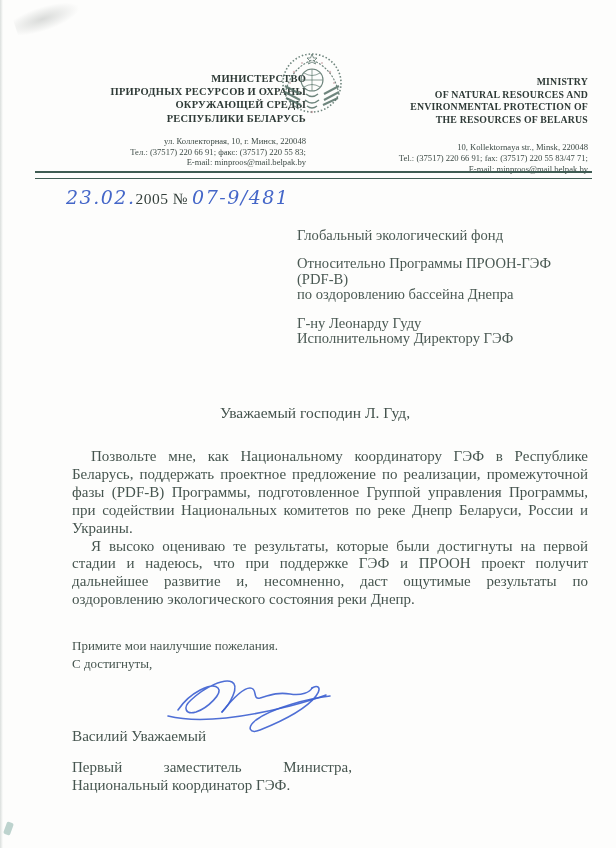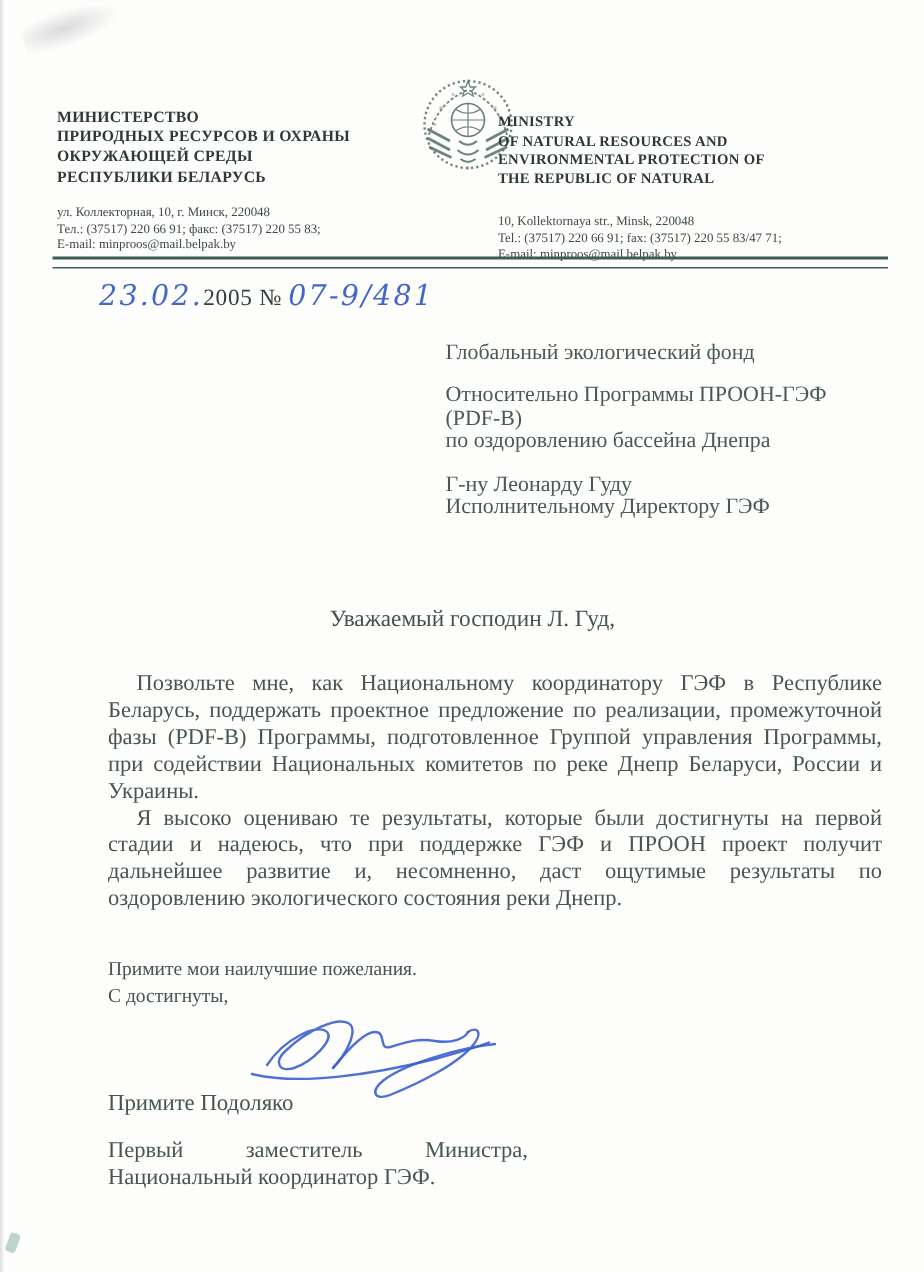--- a/index.html
+++ b/index.html
@@ -15,21 +15,21 @@
   
   .smudge-tl{position:absolute;left:14px;top:4px;width:70px;height:26px;
     background:radial-gradient(ellipse at 40% 50%, rgba(150,155,152,.35), rgba(150,155,152,0) 65%);
     transform:rotate(-18deg);}
   .edge-left{position:absolute;left:0;top:0;bottom:0;width:3px;
     background:linear-gradient(to right, rgba(190,198,195,.55), rgba(190,198,195,0));}
   .mark-bl{position:absolute;left:5px;top:822px;width:7px;height:13px;
     background:rgba(110,160,150,.45);transform:rotate(20deg);border-radius:2px;}
 
   
-  .lh-block{position:absolute;text-align:left;}
+  .lh-block{position:absolute;text-align:right;}
   .lh-ru{left:38px;top:72px;width:268px;}
   .lh-en{left:332px;top:76px;width:256px;}
   .lh-title{font-weight:bold;font-size:10.5px;line-height:13.2px;color:#2e3a36;letter-spacing:.2px;}
   .lh-en .lh-title{font-size:9.8px;line-height:12.6px;}
   .lh-addr{margin-top:11px;font-size:8.6px;line-height:10.8px;color:#3d4b46;}
   .lh-en .lh-addr{margin-top:16px;}
 
   .emblem{position:absolute;left:280px;top:50px;width:64px;height:70px;}
 
   .rule{position:absolute;left:35px;right:24px;top:171px;height:5px;
@@ -107,21 +107,21 @@
           <circle cx="54" cy="33" r="1"></circle>
       </g>
     </svg>
   </div>
 
   <div class="lh-block lh-en">
     <div class="lh-title">
       <div>MINISTRY</div>
       <div>OF NATURAL RESOURCES AND</div>
       <div>ENVIRONMENTAL PROTECTION OF</div>
-      <div>THE REPUBLIC OF NATURAL</div>
+      <div>THE RESOURCES OF BELARUS</div>
     </div>
     <div class="lh-addr">
       <div>10, Kollektornaya str., Minsk, 220048</div>
       <div>Tel.: (37517) 220 66 91; fax: (37517) 220 55 83/47 71;</div>
       <div>E-mail: minproos@mail.belpak.by</div>
     </div>
   </div>
 
   <div class="rule"></div>
 
@@ -159,17 +159,17 @@
     <svg width="220" height="72" viewBox="0 0 220 72">
       <g fill="none" stroke="#3c5fd0" stroke-width="1.6" stroke-linecap="round" stroke-opacity="0.9">
         <path d="M18 46 C 30 28, 52 18, 58 24 C 63 29, 48 44, 36 48 C 26 51, 22 44, 31 36 C 45 23, 64 14, 72 18 C 80 22, 70 40, 62 48"></path>
         <path d="M62 48 C 70 38, 82 24, 90 24 C 98 24, 92 36, 100 34 C 110 31, 118 28, 130 30 C 142 32, 150 28, 152 24"></path>
         <path d="M152 24 C 158 20, 162 24, 156 32 C 146 45, 120 58, 100 66 C 90 70, 86 64, 96 56 C 112 44, 150 34, 170 32"></path>
         <path d="M8 52 C 40 60, 90 52, 130 42 C 145 38, 158 34, 166 31"></path>
       </g>
     </svg>
   </div>
 
-  <div class="sig-name">Примите Подоляко</div>
+  <div class="sig-name">Василий Уважаемый</div>
 
   <div class="position-block">Первый заместитель Министра, Национальный координатор ГЭФ.</div>
 
 </div>
 
 </body></html>

